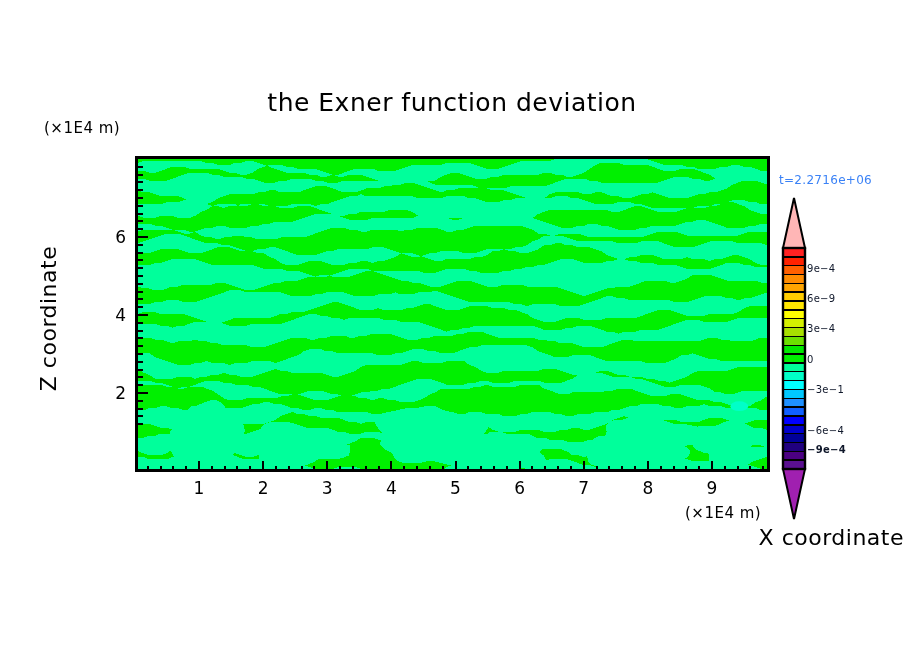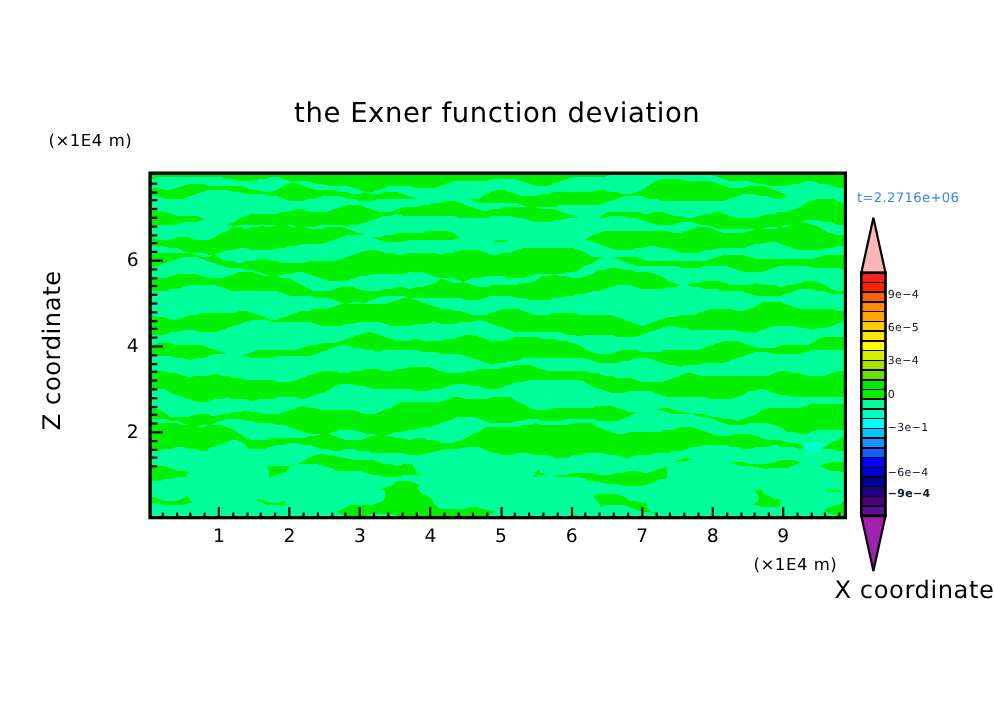--- a/index.html
+++ b/index.html
@@ -308,21 +308,21 @@
         <rect x="13" y="219.96" width="22" height="9.24" fill="#0000FF" stroke="#000" stroke-width="1.4" shape-rendering="crispEdges"></rect>
         <rect x="13" y="228.8" width="22" height="9.24" fill="#0000CC" stroke="#000" stroke-width="1.4" shape-rendering="crispEdges"></rect>
         <rect x="13" y="237.64" width="22" height="9.24" fill="#000099" stroke="#000" stroke-width="1.4" shape-rendering="crispEdges"></rect>
         <rect x="13" y="246.48" width="22" height="9.24" fill="#20007F" stroke="#000" stroke-width="1.4" shape-rendering="crispEdges"></rect>
         <rect x="13" y="255.32" width="22" height="9.24" fill="#4B0082" stroke="#000" stroke-width="1.4" shape-rendering="crispEdges"></rect>
         <rect x="13" y="264.15999999999997" width="22" height="9.24" fill="#5A1090" stroke="#000" stroke-width="1.4" shape-rendering="crispEdges"></rect>
         <path d="M 13 273 L 35 273 L 24 323 Z" fill="#A020B0" stroke="#000" stroke-width="2"></path>
         <rect x="13" y="52" width="22" height="221" fill="none" stroke="#000" stroke-width="2.4"></rect>
       </svg>
   <div class="cb-label" style="top: 72.0909px;">9e−4</div>
-      <div class="cb-label" style="top: 102.227px;">6e−5</div>
+      <div class="cb-label" style="top: 102.227px;">6e−9</div>
       <div class="cb-label" style="top: 132.364px;">3e−4</div>
       <div class="cb-label" style="top: 162.5px;">0</div>
       <div class="cb-label" style="top: 192.636px;">−3e−1</div>
       <div class="cb-label" style="top: 222.773px; margin-top: 11px;">−6e−4</div>
       <div class="cb-label" style="top: 252.909px; font-weight: bold;">−9e−4</div>
     </div>
 
 </div>
 
 </body></html>

